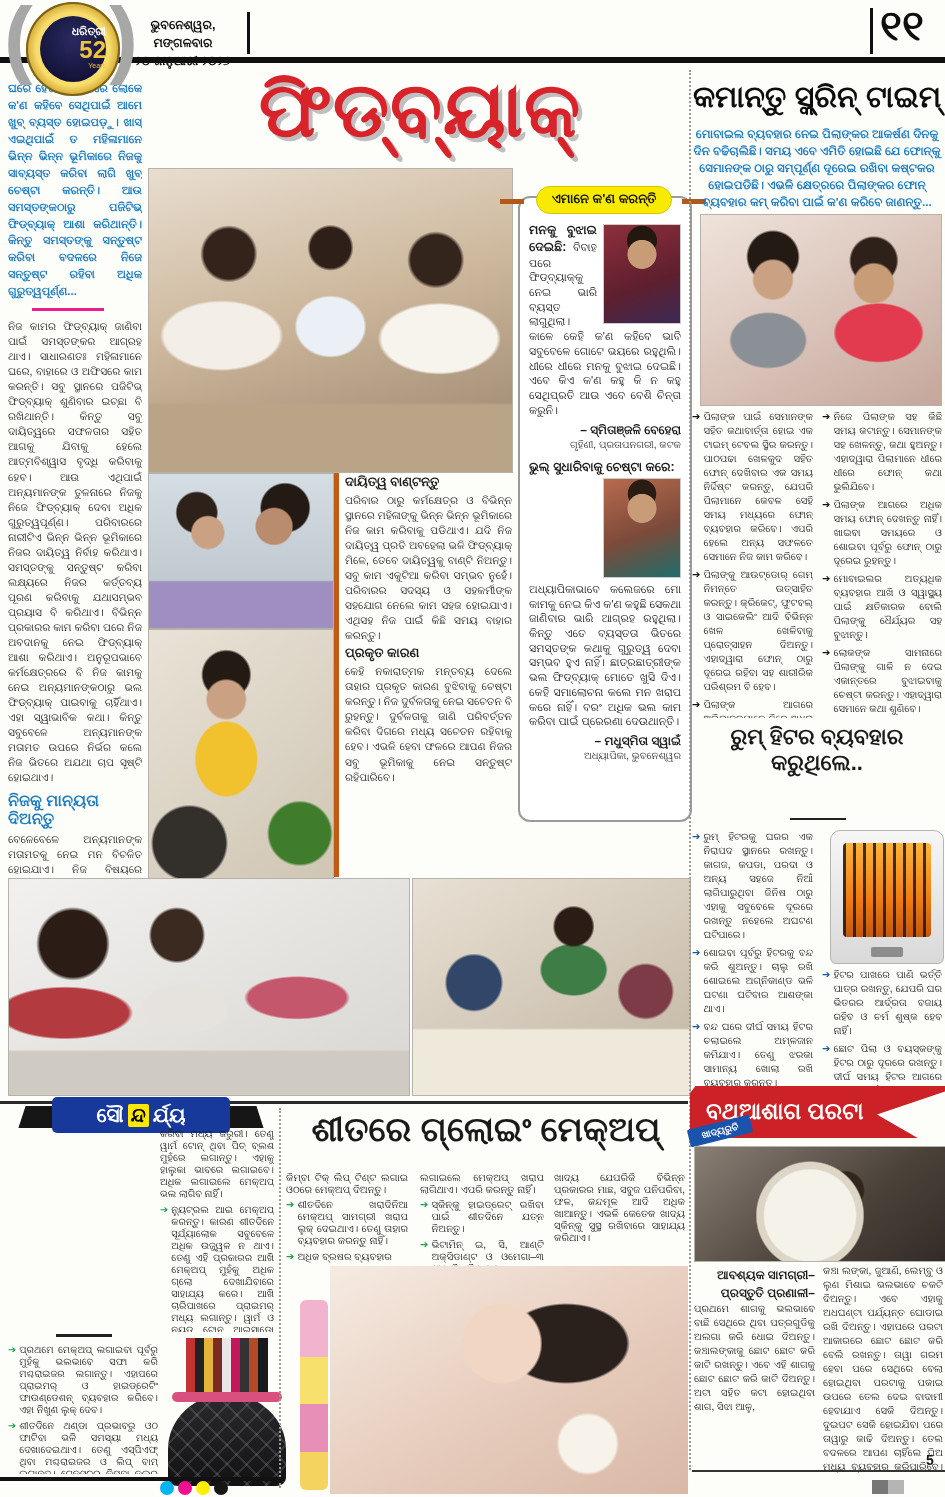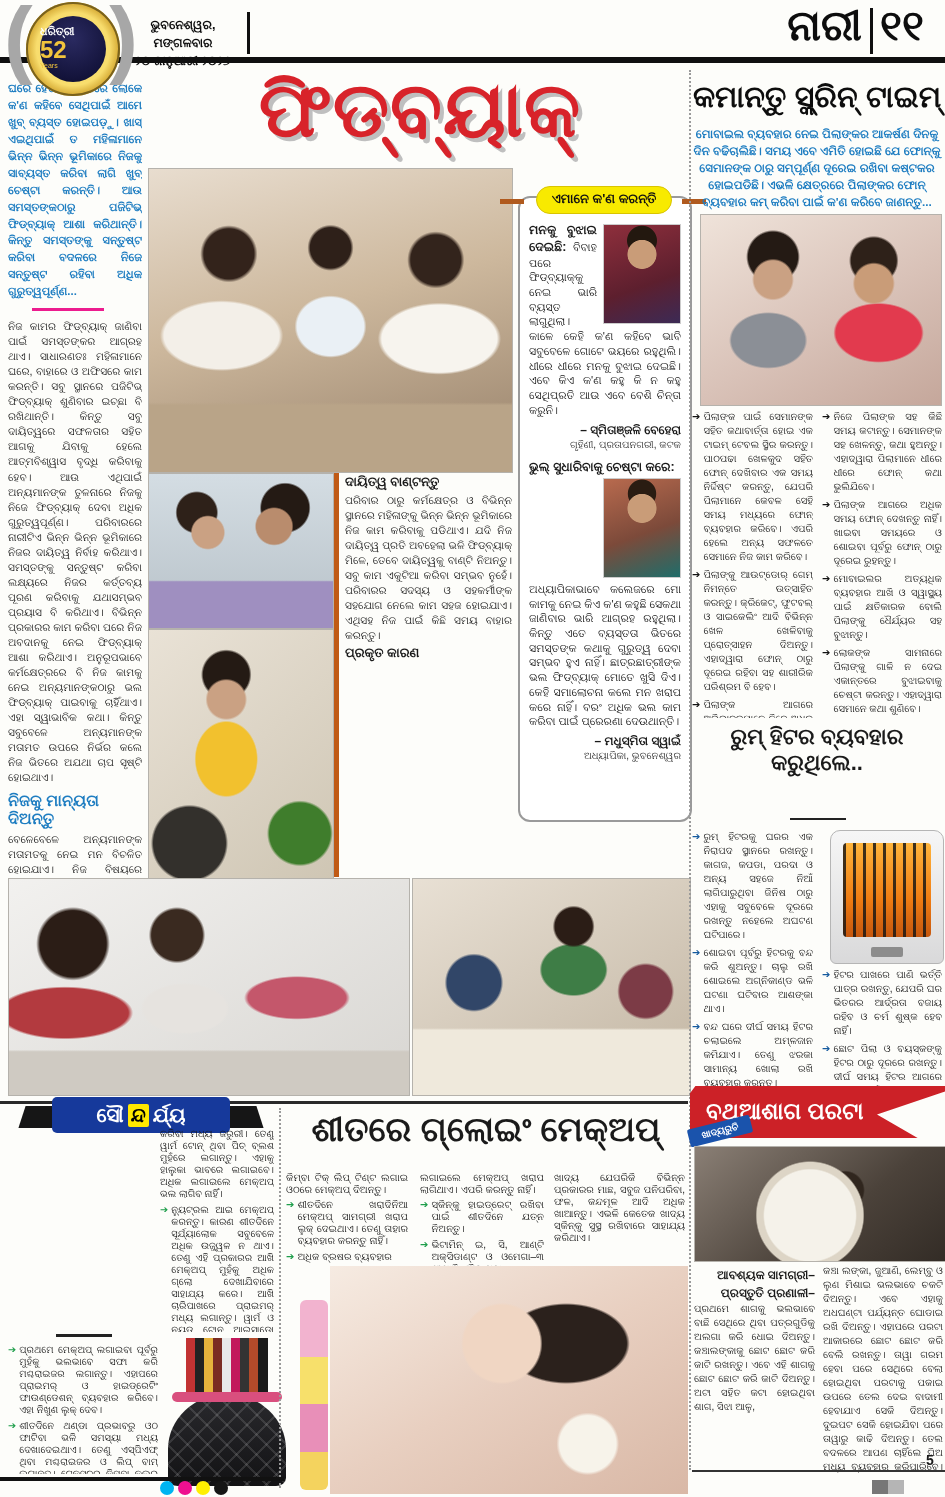--- a/index.html
+++ b/index.html
@@ -30,21 +30,21 @@
   .badge{background:#16399b;border-radius:5px;color:#fff;font-weight:bold;font-size:20px;
          display:flex;align-items:center;justify-content:center;gap:4px;}
   .badge .hl{background:#ffe800;color:#000;padding:0 3px;border-radius:2px;}
   .wing{background:#161616;height:22px;}
   .dateline{font-size:12.5px;font-weight:bold;line-height:1.45;color:#0d0d0d;}
   .logo-wreath{position:absolute;left:10px;top:0;width:94px;height:94px;border-radius:50%;
      background:radial-gradient(circle,#f8dd6d 0 55%,#d9af3a 68%,#8d701f 88%,#6b5414 100%);
      box-shadow:0 0 0 2px #7a621c inset;}
   .logo-inner{position:absolute;left:24px;top:14px;width:66px;height:66px;border-radius:50%;
      background:radial-gradient(circle at 50% 35%,#2a2a60,#14143c 70%,#0b0b28);
-     color:#fff;text-align:left;}
+     color:#fff;text-align:right;}
   .paren{position:absolute;top:-8px;font-size:86px;color:#a7a7a7;font-weight:bold;line-height:1;}
   .subhead-mid{font-weight:bold;font-size:13px;margin:2px 0 3px;}
   .recipe-label{font-weight:bold;font-size:12px;margin:4px 0 2px;text-align:right;}
   .banner-red{background:#cc2127;clip-path:polygon(2% 0,100% 0,69% 55%,84% 100%,0 100%,0 14%);
       color:#fff;font-weight:800;font-size:23px;line-height:50px;padding-left:16px;}
   .tag-blue{background:#1a53ac;color:#fff;font-weight:bold;font-size:9.5px;text-align:center;
       line-height:18px;transform:rotate(-14deg);border-radius:2px;}
   .regdot{width:14px;height:14px;border-radius:50%;display:inline-block;margin-right:4px;}
 </style>
 </head>
@@ -61,21 +61,20 @@
       <div style="font-size:24px;font-weight:800;color:#f2c43c;line-height:1">52</div>
       <div style="font-size:7px;color:#f2c43c">Years</div>
     </div>
   </div>
   <div class="abs dateline center" style="left:122px;top:16px;width:122px">
     <div>ଭୁବନେଶ୍ୱର, ମଙ୍ଗଳବାର</div>
     <div>୨୦ ଜାନୁଆରୀ ୨୦୨୬</div>
   </div>
   <div class="abs rule" style="left:247px;top:12px;width:3px;height:42px"></div>
   <div class="abs rule" style="left:0;top:57px;width:945px;height:6px"></div>
-  <div class="abs sec-title" style="left:726px;top:2px;width:136px;text-align:right">ନାରୀ</div>
   <div class="abs rule" style="left:870px;top:8px;width:3px;height:46px"></div>
   <div class="abs sec-title" style="left:880px;top:2px;width:60px">୧୧</div>
 
   <div class="abs headline-red center" style="left:140px;top:66px;width:560px;font-size:76px">ଫିଡ୍‌ବ୍ୟାକ୍</div>
 
   <div class="abs" style="left:8px;top:80px;width:134px;height:1006px;overflow:hidden">
     <div class="blue bold jtxt" style="font-size:11.3px;line-height:1.5">ଘରେ ହେଉ କି ବାହାରେ ଲୋକେ କ'ଣ କହିବେ ସେଥିପାଇଁ ଆମେ ଖୁବ୍ ବ୍ୟସ୍ତ ହୋଇପଡ଼ୁ। ଖାସ୍ ଏଇଥିପାଇଁ ତ ମହିଳାମାନେ ଭିନ୍ନ ଭିନ୍ନ ଭୂମିକାରେ ନିଜକୁ ସାବ୍ୟସ୍ତ କରିବା ଲାଗି ଖୁବ୍ ଚେଷ୍ଟା କରନ୍ତି। ଆଉ ସମସ୍ତଙ୍କଠାରୁ ପଜିଟିଭ୍ ଫିଡ୍‌ବ୍ୟାକ୍ ଆଶା କରିଥାନ୍ତି। କିନ୍ତୁ ସମସ୍ତଙ୍କୁ ସନ୍ତୁଷ୍ଟ କରିବା ବଦଳରେ ନିଜେ ସନ୍ତୁଷ୍ଟ ରହିବା ଅଧିକ ଗୁରୁତ୍ୱପୂର୍ଣ୍ଣ...</div>
     <div style="width:72px;height:3px;background:#ec1c8e;margin:8px 0 8px 24px"></div>
     <div class="bodytxt jtxt">ନିଜ କାମର ଫିଡ୍‌ବ୍ୟାକ୍ ଜାଣିବା ପାଇଁ ସମସ୍ତଙ୍କର ଆଗ୍ରହ ଥାଏ। ସାଧାରଣତଃ ମହିଳାମାନେ ଘରେ, ବାହାରେ ଓ ଅଫିସରେ କାମ କରନ୍ତି। ସବୁ ସ୍ଥାନରେ ପଜିଟିଭ୍ ଫିଡ୍‌ବ୍ୟାକ୍ ଶୁଣିବାର ଇଚ୍ଛା ବି ରଖିଥାନ୍ତି। କିନ୍ତୁ ସବୁ ଦାୟିତ୍ୱରେ ସଫଳତାର ସହିତ ଆଗକୁ ଯିବାକୁ ହେଲେ ଆତ୍ମବିଶ୍ୱାସ ବୃଦ୍ଧି କରିବାକୁ ହେବ। ଆଉ ଏଥିପାଇଁ ଅନ୍ୟମାନଙ୍କ ତୁଳନାରେ ନିଜକୁ ନିଜେ ଫିଡ୍‌ବ୍ୟାକ୍ ଦେବା ଅଧିକ ଗୁରୁତ୍ୱପୂର୍ଣ୍ଣ। ପରିବାରରେ ନାରୀଟିଏ ଭିନ୍ନ ଭିନ୍ନ ଭୂମିକାରେ ନିଜର ଦାୟିତ୍ୱ ନିର୍ବାହ କରିଥାଏ। ସମସ୍ତଙ୍କୁ ସନ୍ତୁଷ୍ଟ କରିବା ଲକ୍ଷ୍ୟରେ ନିଜର କର୍ତ୍ତବ୍ୟ ପୂରଣ କରିବାକୁ ଯଥାସମ୍ଭବ ପ୍ରୟାସ ବି କରିଥାଏ। ବିଭିନ୍ନ ପ୍ରକାରର କାମ କରିବା ପରେ ନିଜ ଅବଦାନକୁ ନେଇ ଫିଡ୍‌ବ୍ୟାକ୍ ଆଶା କରିଥାଏ। ଅନୁରୂପଭାବେ କର୍ମକ୍ଷେତ୍ରରେ ବି ନିଜ କାମକୁ ନେଇ ଅନ୍ୟମାନଙ୍କଠାରୁ ଭଲ ଫିଡ୍‌ବ୍ୟାକ୍ ପାଇବାକୁ ଚାହିଁଥାଏ। ଏହା ସ୍ୱାଭାବିକ କଥା। କିନ୍ତୁ ସବୁବେଳେ ଅନ୍ୟମାନଙ୍କ ମତାମତ ଉପରେ ନିର୍ଭର କଲେ ନିଜ ଭିତରେ ଅଯଥା ଚାପ ସୃଷ୍ଟି ହୋଇଥାଏ।</div>
     <div class="blue" style="font-weight:800;font-size:16px;margin:7px 0 4px">ନିଜକୁ ମାନ୍ୟତା ଦିଅନ୍ତୁ</div>
@@ -110,20 +109,21 @@
         radial-gradient(circle at 82% 82%, #3f7d2c 0 12%, rgba(0,0,0,0) 13%),
         radial-gradient(circle at 22% 86%, #33302c 0 14%, rgba(0,0,0,0) 15%),
         linear-gradient(140deg,#e9e2d6,#cfc6b4)"></div>
 
   <div class="abs" style="left:334px;top:473px;width:5px;height:404px;background:#c05a15"></div>
 
   <div class="abs" style="left:345px;top:472px;width:167px;height:406px;overflow:hidden">
     <div class="subhead-mid">ଦାୟିତ୍ୱ ବାଣ୍ଟନ୍ତୁ</div>
     <div class="bodytxt jtxt">ପରିବାର ଠାରୁ କର୍ମକ୍ଷେତ୍ର ଓ ବିଭିନ୍ନ ସ୍ଥାନରେ ମହିଳାଙ୍କୁ ଭିନ୍ନ ଭିନ୍ନ ଭୂମିକାରେ ନିଜ କାମ କରିବାକୁ ପଡିଥାଏ। ଯଦି ନିଜ ଦାୟିତ୍ୱ ପ୍ରତି ଅବହେଲା ଭଳି ଫିଡ୍‌ବ୍ୟାକ୍ ମିଳେ, ତେବେ ଦାୟିତ୍ୱକୁ ବାଣ୍ଟି ନିଅନ୍ତୁ। ସବୁ କାମ ଏକୁଟିଆ କରିବା ସମ୍ଭବ ନୁହେଁ। ପରିବାରର ସଦସ୍ୟ ଓ ସହକର୍ମୀଙ୍କ ସହଯୋଗ ନେଲେ କାମ ସହଜ ହୋଇଯାଏ। ଏଥିସହ ନିଜ ପାଇଁ କିଛି ସମୟ ବାହାର କରନ୍ତୁ।</div>
     <div class="subhead-mid">ପ୍ରକୃତ କାରଣ</div>
+    <div class="bodytxt jtxt">କେହି ନକାରାତ୍ମକ ମନ୍ତବ୍ୟ ଦେଲେ ତାହାର ପ୍ରକୃତ କାରଣ ବୁଝିବାକୁ ଚେଷ୍ଟା କରନ୍ତୁ। ନିଜ ଦୁର୍ବଳତାକୁ ନେଇ ସଚେତନ ବି ରୁହନ୍ତୁ। ଦୁର୍ବଳତାକୁ ଜାଣି ପରିବର୍ତ୍ତନ କରିବା ଦିଗରେ ମଧ୍ୟ ସଚେତନ ରହିବାକୁ ହେବ। ଏଭଳି ହେବା ଫଳରେ ଆପଣ ନିଜର ସବୁ ଭୂମିକାକୁ ନେଇ ସନ୍ତୁଷ୍ଟ ରହିପାରିବେ।</div>
   </div>
 
   <div class="abs" style="left:518px;top:196px;width:170px;height:622px;border:2px solid #9a9a9a;border-radius:12px;background:#fff;overflow:hidden">
     <div style="padding:24px 9px 8px 9px;font-size:11px;line-height:1.34;text-align:justify">
       <div>
         <div class="photo" style="float:right;width:76px;height:98px;margin:2px 0 4px 6px;border:1px solid #ccc;
              background:
                radial-gradient(circle at 50% 30%, #c99c78 0 18%, rgba(0,0,0,0) 19%),
                radial-gradient(circle at 50% 16%, #23180f 0 16%, rgba(0,0,0,0) 17%),
                linear-gradient(160deg,#8e2f3c,#5d1f2e 60%,#3c2a55)"></div>

